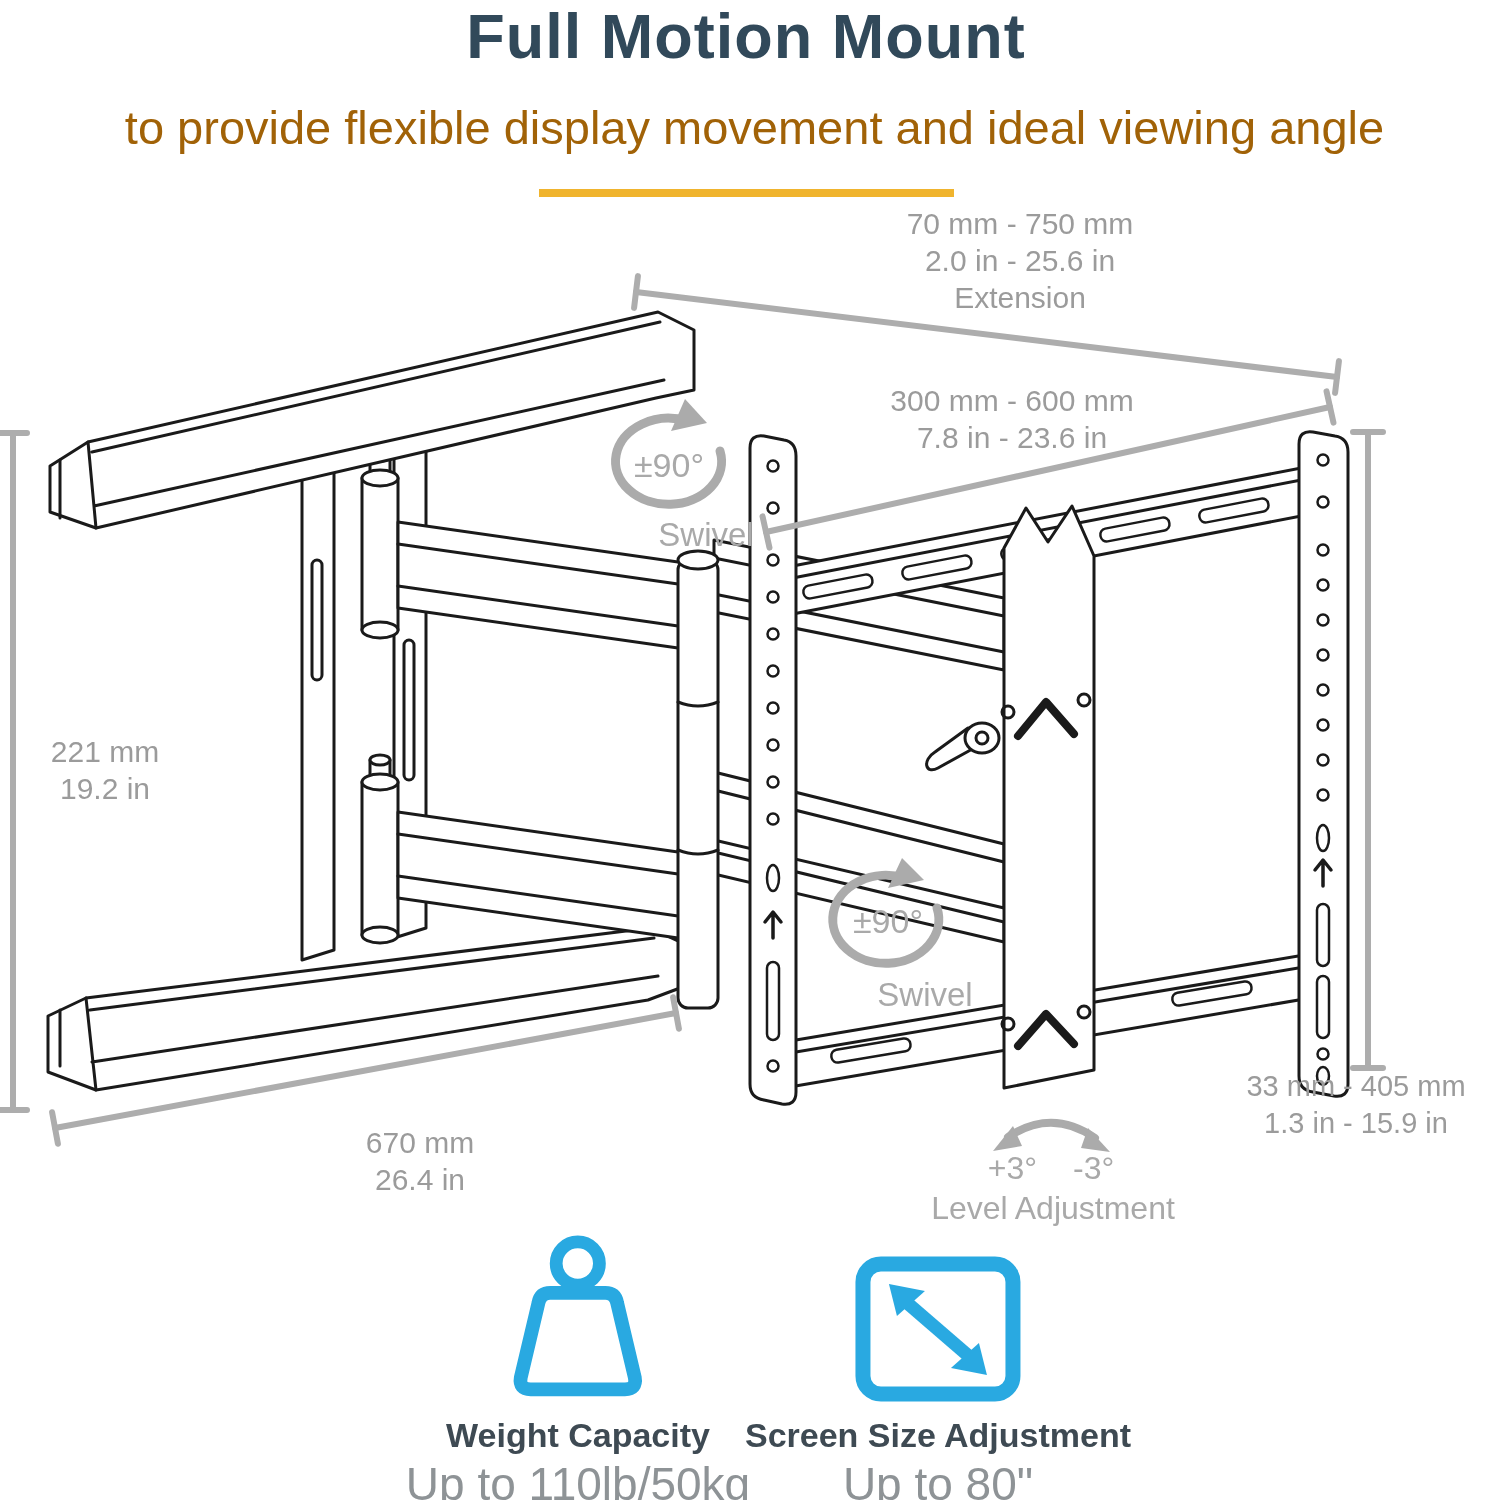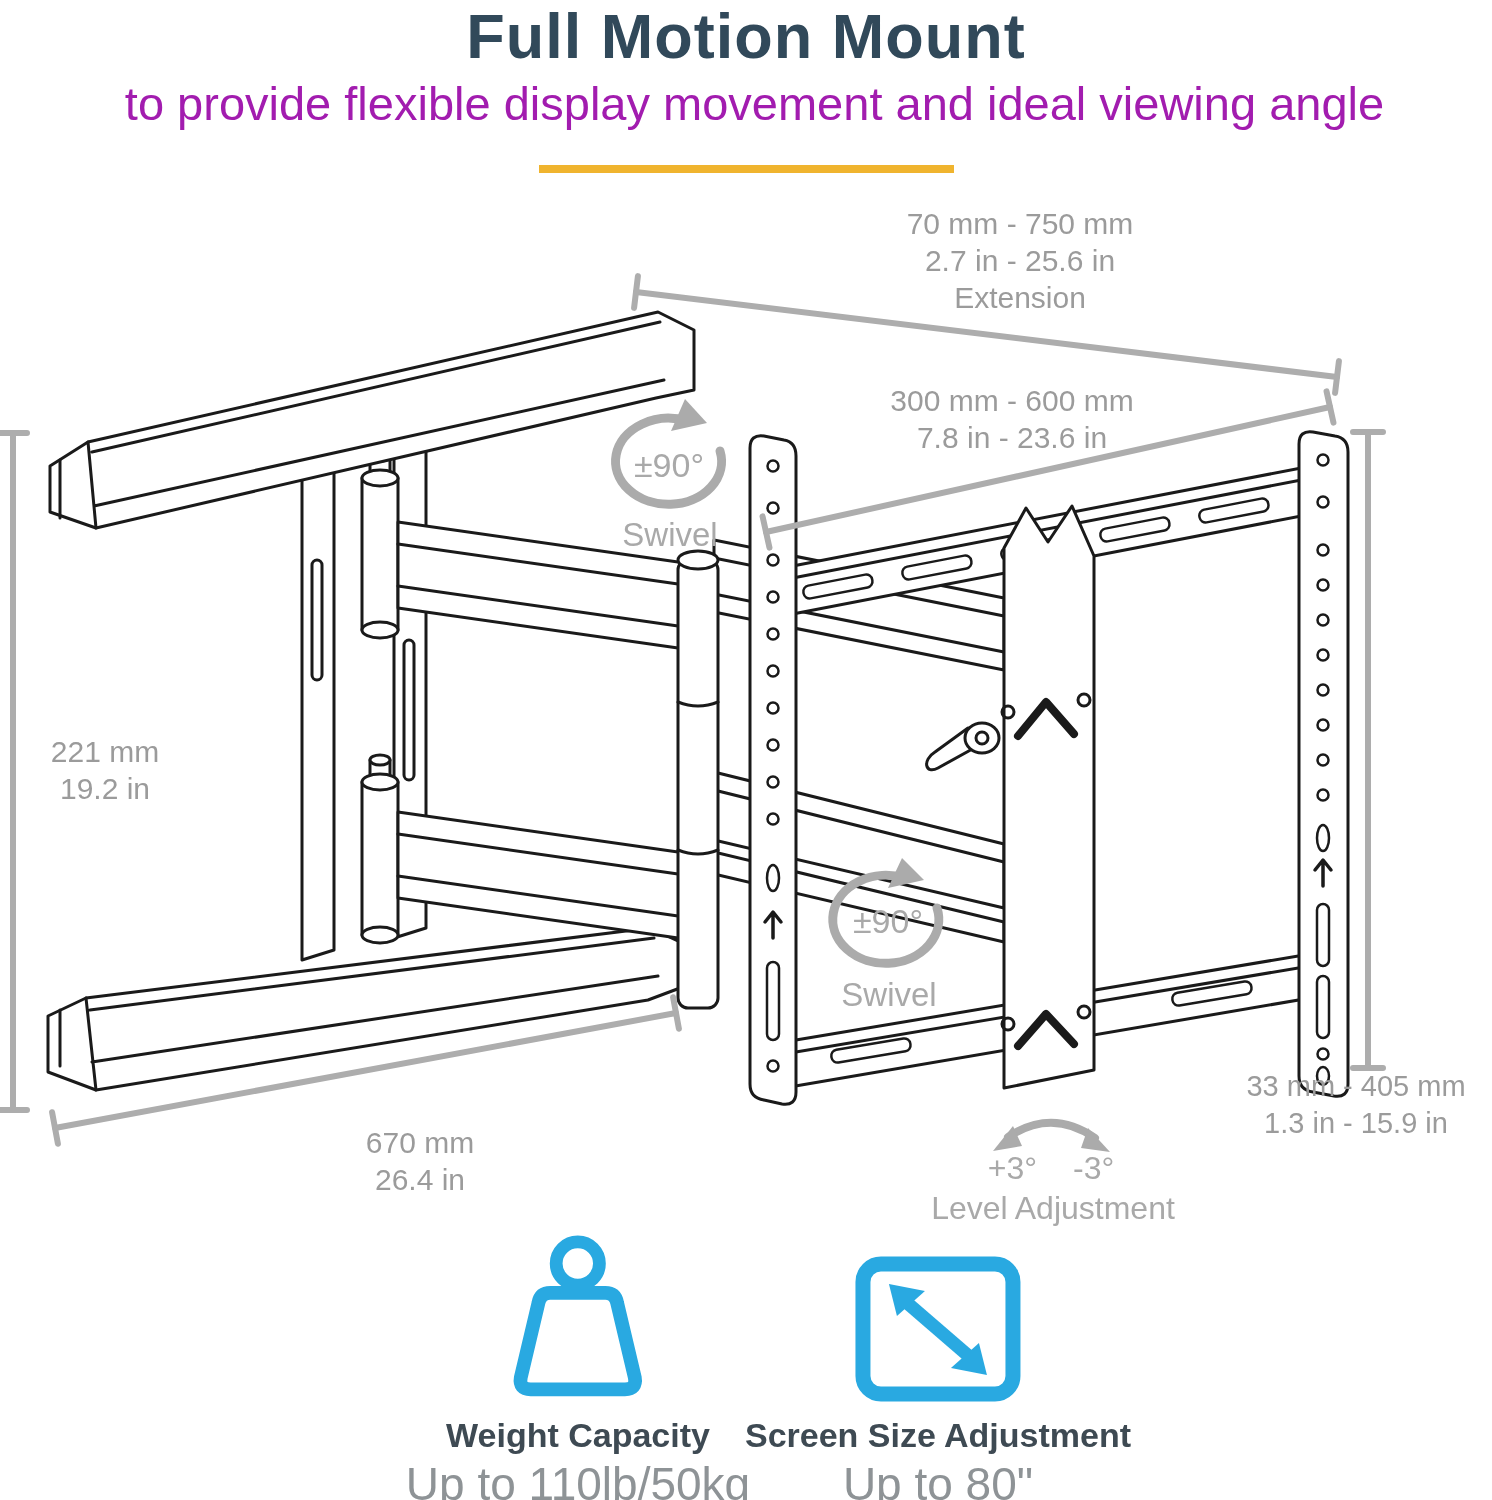--- a/index.html
+++ b/index.html
@@ -2,28 +2,28 @@
 <html><head>
 <meta charset="utf-8">
 <style>
   html,body{margin:0;padding:0;}
   body{
     width:1492px;height:1500px;position:relative;background:#ffffff;
     font-family:"Liberation Sans", sans-serif;overflow:hidden;
   }
   .hdr{position:absolute;top:0;left:0;width:1492px;text-align:center;z-index:3;}
   .title{font-size:63px;font-weight:700;color:#31495A;letter-spacing:1px;padding-top:0px;}
-  .subtitle{font-size:47px;font-weight:400;color:#a21caf;margin-top:4px;padding-left:17px;}
+  .subtitle{font-size:47px;font-weight:400;color:#a16207;margin-top:28px;padding-left:17px;}
   .divider{width:415px;height:8px;background:#F0B42E;margin:34px auto 0;}
   svg.diagram{position:absolute;left:0;top:0;z-index:1;}
   .ann{position:absolute;transform:translateX(-50%);text-align:center;color:#9B9B9B;
        font-size:30px;line-height:37px;white-space:nowrap;z-index:4;}
   .ann.small{font-size:29px;}
   .swivel-angle{position:absolute;transform:translateX(-50%);color:#A9A9A9;font-size:34px;z-index:4;white-space:nowrap;}
-  .swivel-label{position:absolute;transform:translateX(-50%);color:#A9A9A9;font-size:33px;z-index:4;white-space:nowrap;}
+  .swivel-label{position:absolute;transform:translateX(-50%);color:#A9A9A9;font-size:33px;z-index:4;white-space:nowrap;margin-left:36px;}
   .level-degrees{position:absolute;transform:translateX(-50%);display:flex;gap:36px;color:#A9A9A9;font-size:32px;z-index:4;}
   .level-label{position:absolute;transform:translateX(-50%);color:#A9A9A9;font-size:32px;z-index:4;white-space:nowrap;text-align:right;}
   .features{position:absolute;top:1232px;left:0;width:1492px;z-index:3;}
   .feature{position:absolute;transform:translateX(-50%);text-align:center;}
   .feature .icon{height:172px;display:flex;align-items:flex-end;justify-content:center;}
   .feature-label{font-size:34px;font-weight:700;color:#3E4A53;margin-top:12px;}
   .feature-value{font-size:46px;font-weight:400;color:#8E9396;margin-top:2px;}
 </style>
 </head>
 <body>
@@ -197,21 +197,21 @@
   </g>
   <g stroke="#ABABAB" stroke-width="8">
     <path d="M1008,1137 Q1052,1108 1095,1138"></path>
     <polygon points="993,1151 1013,1126 1022,1146" fill="#ABABAB" stroke="none"></polygon>
     <polygon points="1110,1152 1088,1128 1081,1148" fill="#ABABAB" stroke="none"></polygon>
   </g>
 </svg>
 
 <div class="ann" style="left:1020px;top:205px;">
   <div>70 mm - 750 mm</div>
-  <div>2.7 in - 25.6 in</div>
+  <div>2.0 in - 25.6 in</div>
   <div>Extension</div>
 </div>
 
 <div class="ann" style="left:1012px;top:382px;">
   <div>300 mm - 600 mm</div>
   <div>7.8 in - 23.6 in</div>
 </div>
 
 <div class="ann" style="left:105px;top:733px;">
   <div>221 mm</div>

